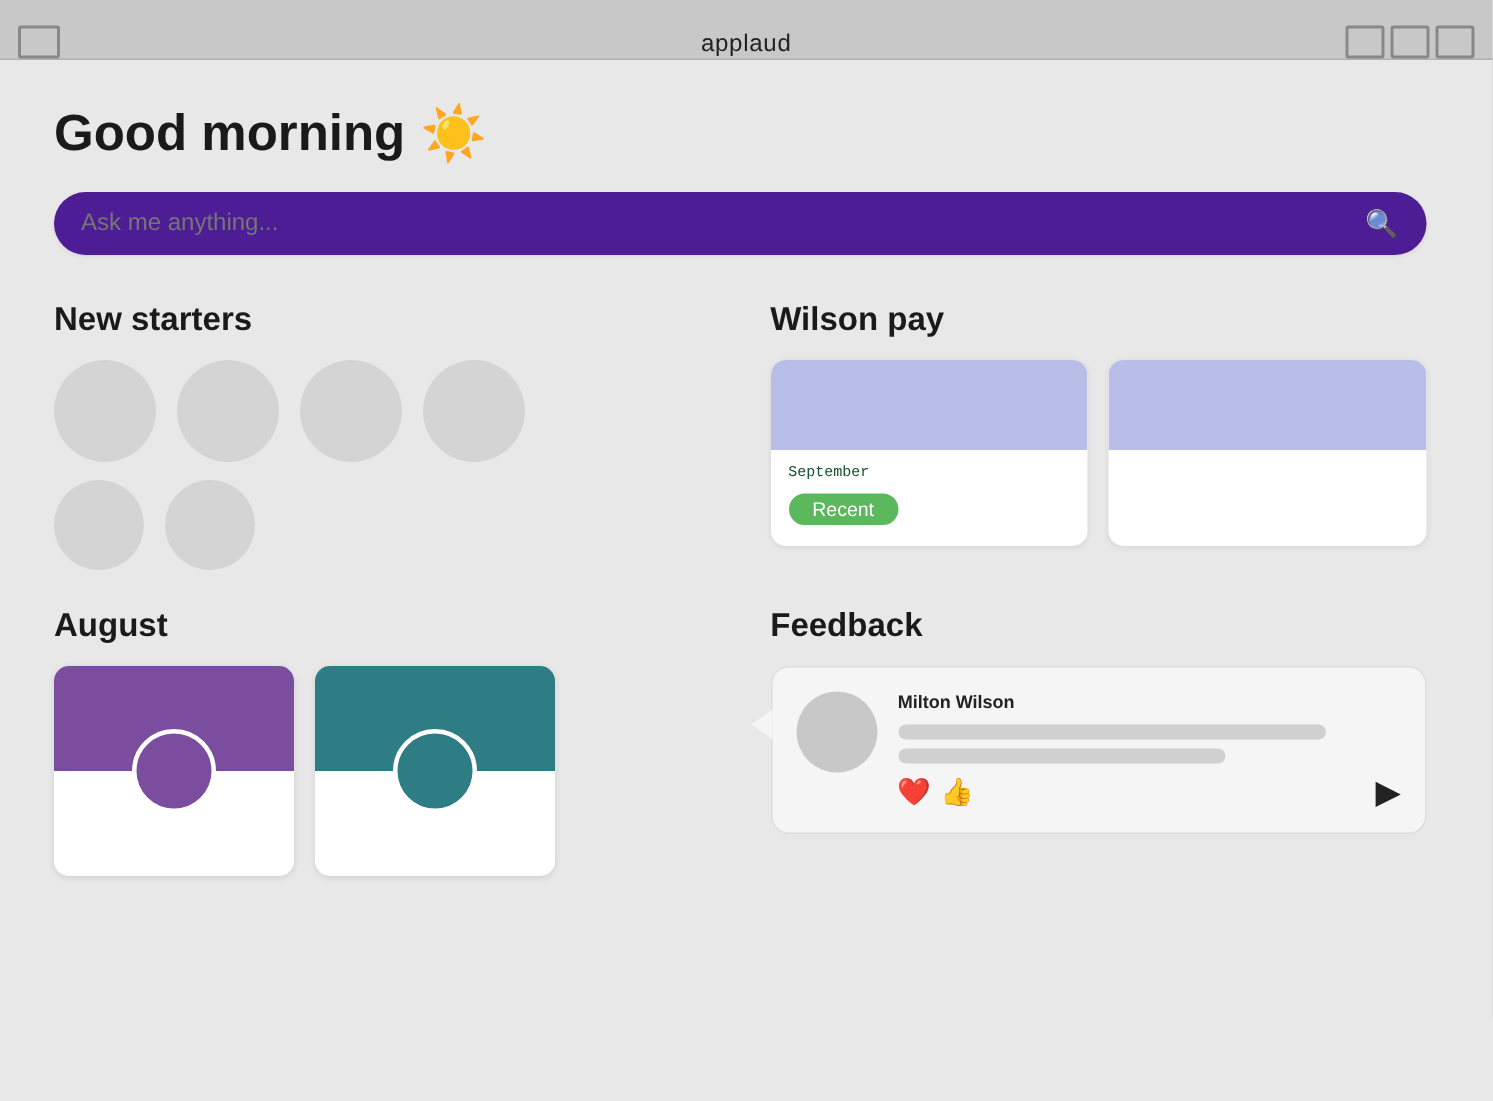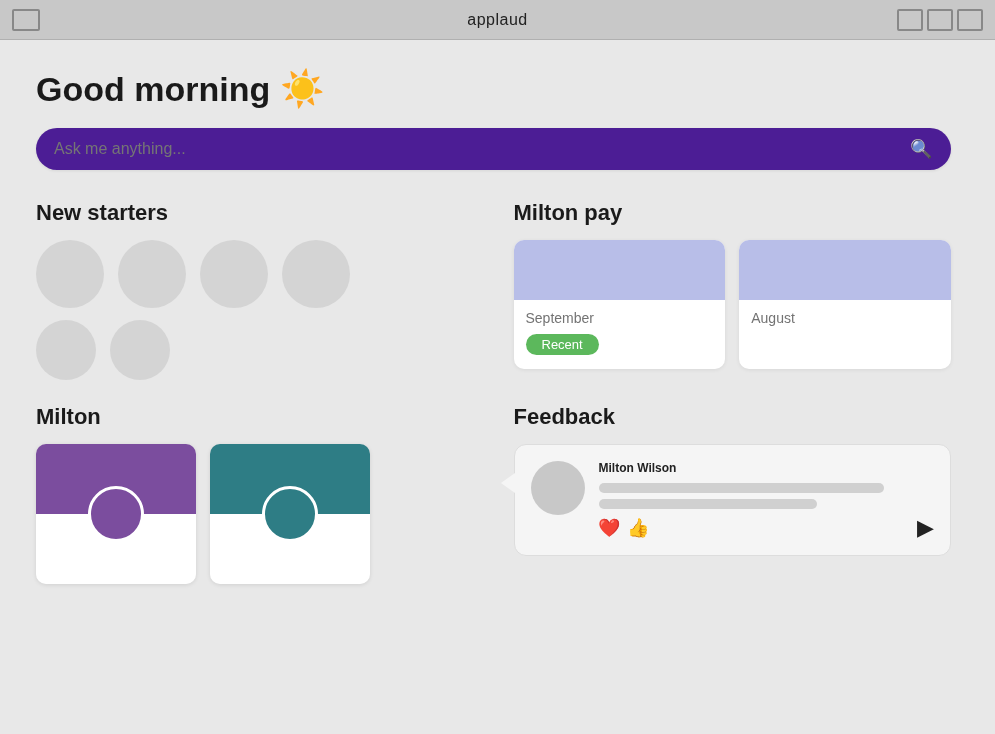--- a/index.html
+++ b/index.html
@@ -9,21 +9,21 @@
       width: 995px;
       height: 734px;
       overflow: hidden;
     }
 
     
     .title-bar {
       background: #c8c8c8;
       height: 40px;
       display: flex;
-      align-items: center;
+      align-items: flex-end;
       justify-content: center;
       position: relative;
       border-bottom: 1px solid #b0b0b0;
     }
     .title-bar-title {
       font-size: 16px;
       font-weight: 500;
       color: #222;
       letter-spacing: 0.5px;
     }
@@ -146,22 +146,23 @@
       width: 100%;
     }
     .pay-card-body {
       padding: 10px 12px 14px;
       display: flex;
       flex-direction: column;
       align-items: flex-start;
       gap: 8px;
     }
     .pay-card-month {
-      font-size: 14px;
-      color: #737373;
+      font-size: 10px;
+      color: #14532d;
+      font-family: Liberation Mono, monospace;
     }
     .recent-badge {
       background: #5cb85c;
       color: white;
       border-radius: 20px;
       padding: 3px 16px;
       font-size: 13px;
       font-weight: 500;
       text-align: center;
     }
@@ -303,40 +304,37 @@
           <div class="avatar-circle"></div>
         </div>
         <div class="starters-row">
           <div class="avatar-circle small"></div>
           <div class="avatar-circle small"></div>
         </div>
       </div>
     </div>
 
     <div>
-      <div class="section-title">Milton pay</div>
+      <div class="section-title">Wilson pay</div>
       <div class="pay-cards">
         <div class="pay-card">
           <div class="pay-card-header"></div>
           <div class="pay-card-body">
             <span class="pay-card-month">September</span>
             <span class="recent-badge">Recent</span>
           </div>
         </div>
         <div class="pay-card">
           <div class="pay-card-header"></div>
-          <div class="pay-card-body">
-            <span class="pay-card-month">August</span>
-          </div>
         </div>
       </div>
     </div>
 
     <div>
-      <div class="section-title">Milton</div>
+      <div class="section-title">August</div>
       <div class="badge-cards">
         <div class="badge-card purple">
           <div class="badge-card-header"></div>
           <div class="badge-card-body"></div>
           <div class="badge-circle"></div>
         </div>
         <div class="badge-card teal">
           <div class="badge-card-header"></div>
           <div class="badge-card-body"></div>
           <div class="badge-circle"></div>

